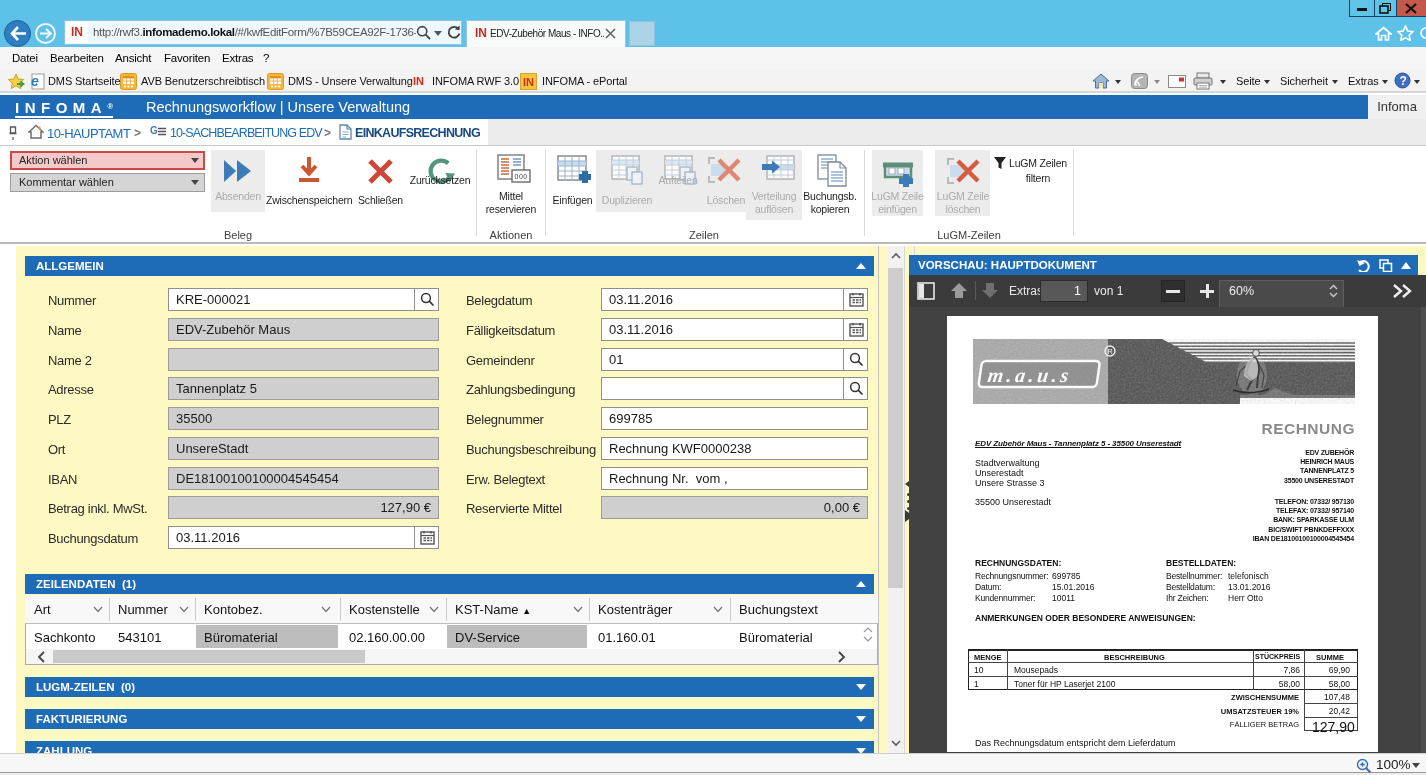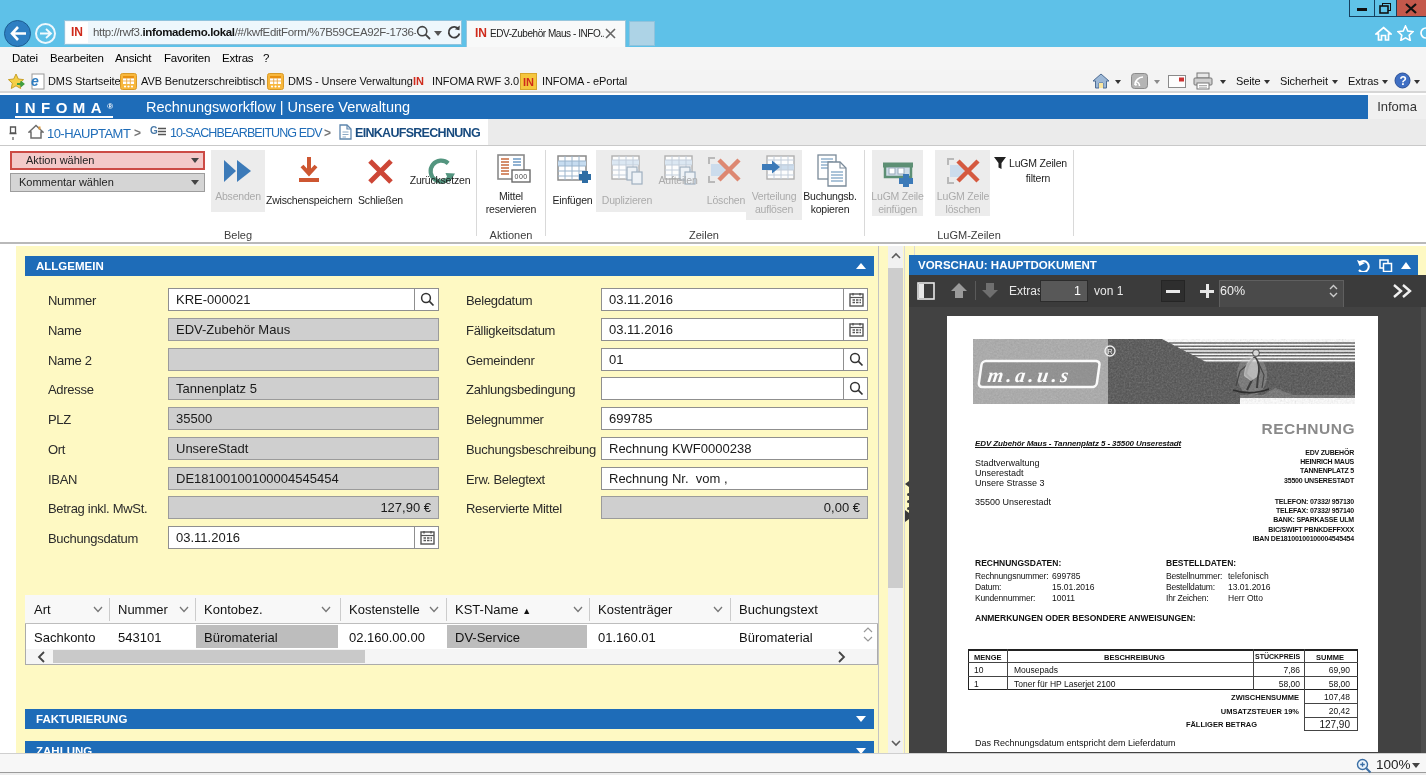--- a/index.html
+++ b/index.html
@@ -198,21 +198,21 @@
     <div class="abs" style="left:324px;top:7px;font-size:12px;color:#777;font-weight:bold">&gt;</div>
     <svg class="abs" style="left:339px;top:5px" width="13" height="16">
       <path d="M1 1 L8 1 L12 5 L12 15 L1 15 Z" fill="#fff" stroke="#5e86ad" stroke-width="1.3"></path>
       <path d="M8 1 L8 5 L12 5" fill="none" stroke="#5e86ad" stroke-width="1.2"></path>
       <path d="M3.5 8 L9.5 8 M3.5 10.5 L9.5 10.5 M3.5 13 L7 13" stroke="#8aa8c4" stroke-width="1"></path>
     </svg>
     <div class="abs" style="left:355px;top:7px;font-size:12.5px;letter-spacing:-0.7px;font-weight:bold;color:#174a7e">EINKAUFSRECHNUNG</div>
   </div>
   <div class="abs" id="ribbon">
 
-    <div class="abs" style="left:10px;top:5px;width:195px;height:19px;background:#f3c9c9;border:2px solid #cc4a45;font-size:11px;color:#222;line-height:15px;padding-left:14px">Aktion wählen</div>
+    <div class="abs" style="left:10px;top:5px;width:195px;height:19px;background:#f3c9c9;border:2px solid #cc4a45;font-size:11px;color:#222;line-height:15px;padding-left:7px">Aktion wählen</div>
     <div class="abs" style="left:191px;top:12px;width:0;height:0;border-left:4px solid transparent;border-right:4px solid transparent;border-top:5px solid #444"></div>
     <div class="abs" style="left:10px;top:27px;width:195px;height:19px;background:#d5d5d5;border:1px solid #9d9d9d;font-size:11px;color:#222;line-height:17px;padding-left:8px">Kommentar wählen</div>
     <div class="abs" style="left:191px;top:34px;width:0;height:0;border-left:4px solid transparent;border-right:4px solid transparent;border-top:5px solid #444"></div>
 
     <div class="tile" style="left:211px;width:54px"></div>
     <svg class="abs" style="left:222px;top:12px" width="32" height="26">
       <path d="M2 2 L14 13 L2 24 Z" fill="#3c7ab8"></path>
       <path d="M15 2 L29 13 L15 24 Z" fill="#3c7ab8"></path>
     </svg>
     <div class="rbtn dis" style="left:207px;width:62px">
@@ -400,20 +400,21 @@
     </div>
     <div class="flabel" style="left:450px;top:166px">Belegnummer</div>
     <div class="fld" style="left:585px;top:161px;width:267px">699785</div>
     <div class="flabel" style="left:450px;top:196px">Buchungsbeschreibung</div>
     <div class="fld" style="left:585px;top:191px;width:267px">Rechnung KWF0000238</div>
     <div class="flabel" style="left:450px;top:226px">Erw. Belegtext</div>
     <div class="fld" style="left:585px;top:221px;width:267px">Rechnung Nr.&nbsp; vom ,</div>
     <div class="flabel" style="left:450px;top:255px">Reservierte Mittel</div>
     <div class="fld gray amt" style="left:585px;top:250px;width:267px">0,00 €</div>
 
+    <div class="secbar" style="top:328px">ZEILENDATEN&nbsp;&nbsp;(1)<div class="sectri tri-up"></div></div>
     <div class="abs" style="left:9px;top:349px;width:853px;height:70px;border:1px solid #ababab;border-top:none;background:#fff"></div>
     <div class="abs" id="grid" style="left:9px;top:349px;width:853px;height:70px;font-size:13px;color:#111">
       <div class="abs" style="left:0;top:0;width:853px;height:29px;background:#f8f8f8;border-bottom:1px solid #bdbdbd"></div>
       <div class="abs" style="left:84px;top:3px;width:1px;height:23px;background:#ccc"></div>
       <div class="abs" style="left:170px;top:3px;width:1px;height:23px;background:#ccc"></div>
       <div class="abs" style="left:315px;top:3px;width:1px;height:23px;background:#ccc"></div>
       <div class="abs" style="left:421px;top:3px;width:1px;height:23px;background:#ccc"></div>
       <div class="abs" style="left:564px;top:3px;width:1px;height:23px;background:#ccc"></div>
       <div class="abs" style="left:705px;top:3px;width:1px;height:23px;background:#ccc"></div>
       <div class="abs" style="left:9px;top:7px">Art</div>
@@ -459,20 +460,21 @@
       <div class="abs" style="left:1px;top:54px;width:851px;height:15px;background:#f5f5f5"></div>
       <div class="abs" style="left:28px;top:55px;width:312px;height:13px;background:#c9c9c9"></div>
       <svg class="abs" style="left:12px;top:56px" width="9" height="12">
         <path d="M7 1 L2 6 L7 11" fill="none" stroke="#444" stroke-width="1.8"></path>
       </svg>
       <svg class="abs" style="left:812px;top:56px" width="9" height="12">
         <path d="M2 1 L7 6 L2 11" fill="none" stroke="#444" stroke-width="1.8"></path>
       </svg>
     </div>
 
+    <div class="secbar" style="top:431px">LUGM-ZEILEN&nbsp;&nbsp;(0)<div class="sectri tri-dn"></div></div>
     <div class="secbar" style="top:495px">ZAHLUNG<div class="sectri tri-dn"></div></div>
     <div class="secbar" style="top:463px">FAKTURIERUNG<div class="sectri tri-dn"></div></div>
 
     <div class="abs" style="left:862px;top:0;width:1px;height:507px;background:#c3c3c3"></div>
     <div class="abs" style="left:872px;top:0;width:15px;height:507px;background:#f1f1f1"></div>
     <div class="abs" style="left:872px;top:22px;width:15px;height:320px;background:#cdcdcd"></div>
     <svg class="abs" style="left:875px;top:6px" width="10" height="8">
       <path d="M1 6 L5 2 L9 6" fill="none" stroke="#5b5b5b" stroke-width="1.6"></path>
     </svg>
     <svg class="abs" style="left:875px;top:493px" width="10" height="8">
@@ -510,21 +512,21 @@
     <svg class="abs" style="left:71px;top:6px" width="20" height="19">
       <path d="M10 17 L18 9 L14 9 L14 2 L6 2 L6 9 L2 9 Z" fill="#6f6f6f"></path>
     </svg>
     <div class="pv" style="left:100px;top:9px">Extras:</div>
     <div class="abs" style="left:131px;top:5px;width:48px;height:22px;background:#585858;border:1px solid #2c2c2c;color:#fff;font-size:12.5px;text-align:right;line-height:20px;padding-right:6px">1</div>
     <div class="pv" style="left:185px;top:9px">von 1</div>
     <div class="abs" style="left:252px;top:5px;width:24px;height:22px;background:#2e2e2e;border:1px solid #252525"></div>
     <div class="abs" style="left:257px;top:14.5px;width:14px;height:3px;background:#e8e8e8"></div>
     <div class="abs" style="left:291px;top:14.5px;width:14px;height:3px;background:#e8e8e8"></div>
     <div class="abs" style="left:291px;top:9px;width:3px;height:14px;background:#e8e8e8;margin-left:5.5px"></div>
-    <div class="abs" style="left:310px;top:5px;width:125px;height:40px;background:#4a4a4a;border:1px solid #5f5f5f;color:#f0f0f0;font-size:12.5px;line-height:20px;">60%</div>
+    <div class="abs" style="left:310px;top:5px;width:125px;height:40px;background:#4a4a4a;border:1px solid #5f5f5f;color:#f0f0f0;font-size:12.5px;line-height:20px;padding-left:9px">60%</div>
     <svg class="abs" style="left:420px;top:9px" width="9" height="14">
       <path d="M1 5 L4.5 1.5 L8 5" fill="none" stroke="#ccc" stroke-width="1.4"></path>
       <path d="M1 9 L4.5 12.5 L8 9" fill="none" stroke="#ccc" stroke-width="1.4"></path>
     </svg>
     <svg class="abs" style="left:483px;top:8px" width="22" height="16">
       <path d="M2 2 L9 8 L2 14 M11 2 L18 8 L11 14" fill="none" stroke="#f0f0f0" stroke-width="2.4"></path>
     </svg>
   </div>
   <div class="abs" id="pdfview">
     <div class="abs" style="left:512px;top:0;width:5px;height:446px;background:#4e4e4e"></div>
@@ -598,24 +600,24 @@
       <div class="abs" style="left:30px;top:346px;font-size:8.5px">10</div>
       <div class="abs" style="left:70px;top:346px;font-size:8.5px">Mousepads</div>
       <div class="abs" style="left:314px;top:346px;width:42px;font-size:8.5px;text-align:right">7,86</div>
       <div class="abs" style="left:370px;top:346px;width:36px;font-size:8.5px;text-align:right">69,90</div>
       <div class="abs" style="left:30px;top:360px;font-size:8.5px">1</div>
       <div class="abs" style="left:70px;top:360px;font-size:8.5px">Toner für HP Laserjet 2100</div>
       <div class="abs" style="left:314px;top:360px;width:42px;font-size:8.5px;text-align:right">58,00</div>
       <div class="abs" style="left:370px;top:360px;width:36px;font-size:8.5px;text-align:right">58,00</div>
       <div class="abs" style="left:200px;top:374px;width:155px;font-size:7.5px;font-weight:bold;text-align:right">ZWISCHENSUMME</div>
       <div class="abs" style="left:200px;top:388px;width:155px;font-size:7.5px;font-weight:bold;text-align:right">UMSATZSTEUER 19%</div>
-      <div class="abs" style="left:200px;top:401px;width:155px;font-size:7.5px;font-weight:bold;text-align:center">FÄLLIGER BETRAG</div>
+      <div class="abs" style="left:200px;top:401px;width:155px;font-size:7.5px;font-weight:normal;text-align:right">FÄLLIGER BETRAG</div>
       <div class="abs" style="left:368px;top:373px;width:38px;font-size:8.5px;text-align:right">107,48</div>
       <div class="abs" style="left:368px;top:387px;width:38px;font-size:8.5px;text-align:right">20,42</div>
-      <div class="abs" style="left:368px;top:400px;width:38px;font-size:10px;text-align:right">127,90</div>
+      <div class="abs" style="left:368px;top:400px;width:38px;font-size:14px;text-align:right">127,90</div>
       <div class="abs" style="left:31px;top:419px;font-size:9px">Das Rechnungsdatum entspricht dem Lieferdatum</div>
     </div>
     </div>
   </div>
   <div class="abs" id="statusbar">
     <div class="abs" style="left:0;top:18px;width:1426px;height:1px;background:#9b9b9b"></div>
     <div class="abs" style="left:0;top:19px;width:1426px;height:3px;background:#ededed"></div>
     <svg class="abs" style="left:1356px;top:4px" width="16" height="16">
       <circle cx="6.5" cy="6.5" r="5" fill="#eaf3fb" stroke="#3a6ea5" stroke-width="1.4"></circle>
       <path d="M4.2 6.5 L8.8 6.5 M6.5 4.2 L6.5 8.8" stroke="#3a6ea5" stroke-width="1.3"></path>

